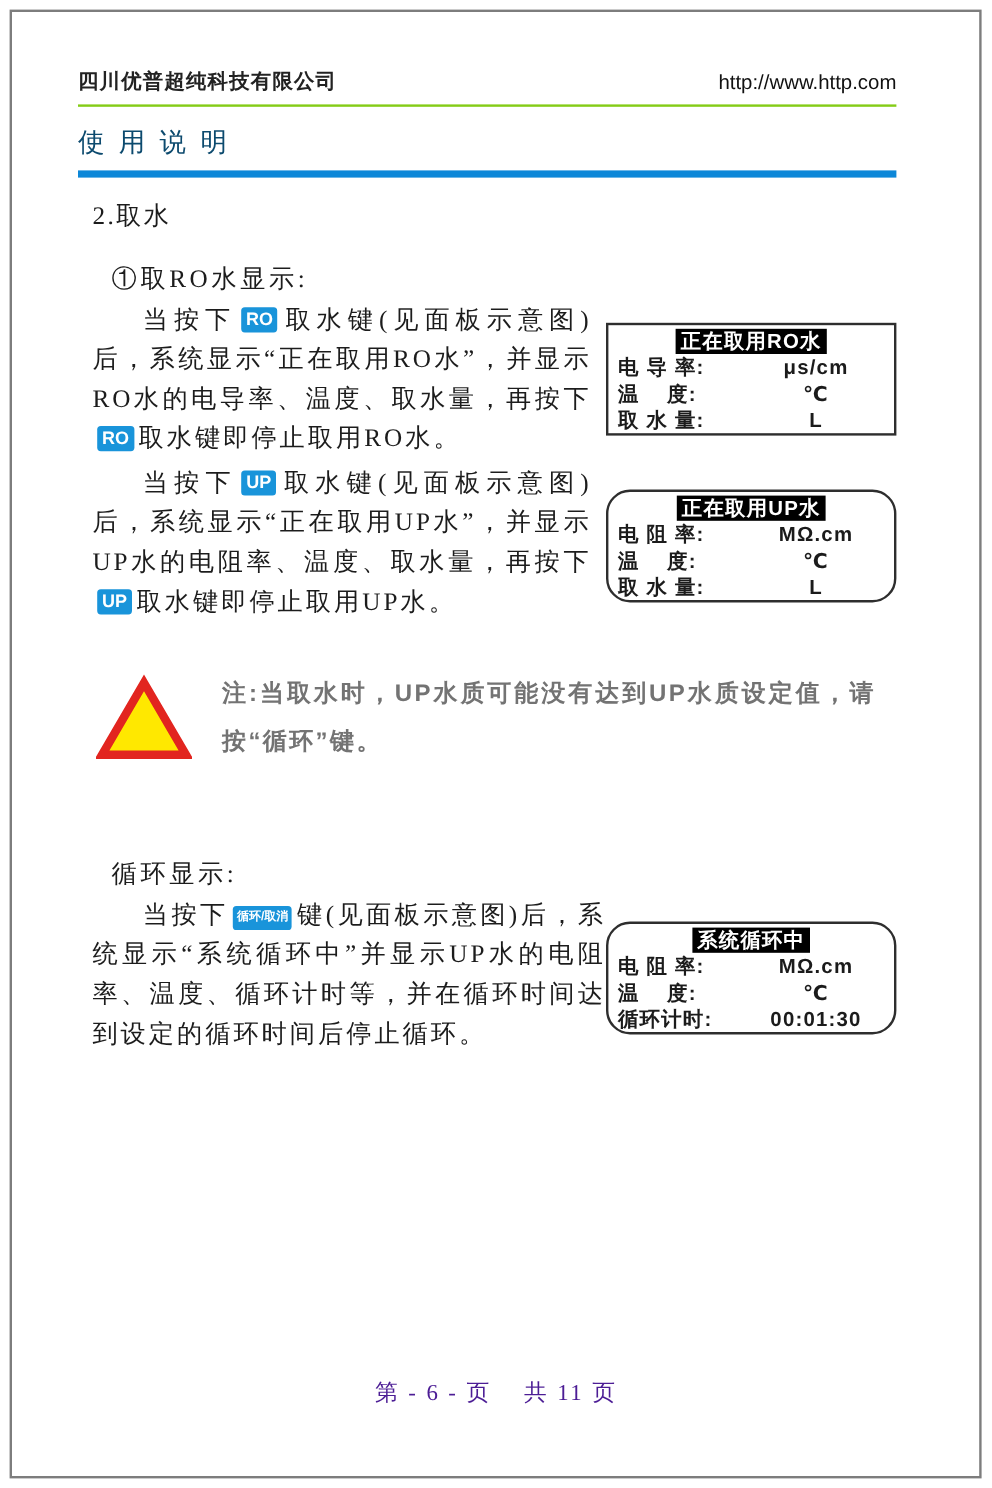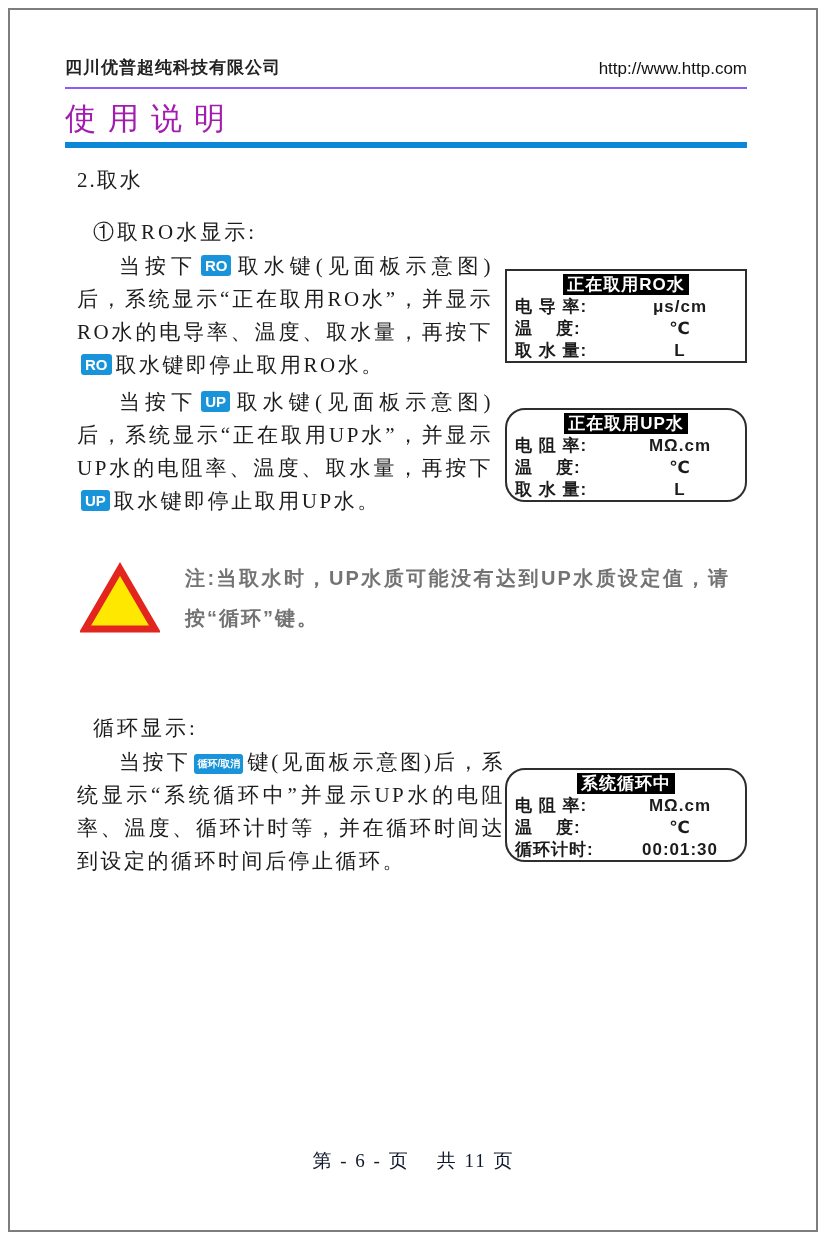--- a/index.html
+++ b/index.html
@@ -11,33 +11,33 @@
   .page-frame{
     position:absolute;left:8px;top:8px;right:9px;bottom:8px;
     border:2px solid #7d7d7d;pointer-events:none;
   }
   .content{
     position:absolute;left:65px;top:0;width:682px;
   }
   
   .header{
     display:flex;justify-content:space-between;align-items:flex-end;
-    padding-top:56px;border-bottom:2px solid #8b5cf6;padding-bottom:8px;
+    padding-top:56px;border-bottom:2px solid #84cc16;padding-bottom:8px;
   }
   .company{
     font-family:"Liberation Sans","DejaVu Sans",sans-serif;
     font-size:17px;font-weight:600;letter-spacing:1px;color:#222;
   }
   .url{
     font-family:"Liberation Sans","DejaVu Sans",sans-serif;
     font-size:17px;color:#111;
   }
   
   .page-title{
-    font-size:31px;letter-spacing:12px;color:#a21caf;
+    font-size:22px;letter-spacing:12px;color:#0c4a6e;
     margin-top:10px;line-height:40px;
   }
   .title-rule{height:6px;background:#0c87d8;margin-top:3px;}
   
   .section-heading{font-size:21px;letter-spacing:2px;margin-top:18px;padding-left:12px;}
   .sub-heading{font-size:21px;letter-spacing:3px;margin-top:24px;padding-left:28px;}
   .row{display:flex;align-items:center;margin-top:4px;}
   .text-col{
     width:428px;font-size:21px;line-height:33px;letter-spacing:2.5px;
     text-align:justify;text-justify:inter-character;padding-left:12px;
@@ -73,21 +73,21 @@
   .warning-triangle{width:80px;flex:0 0 80px;margin-top:2px;}
   .note-text{
     font-family:"Liberation Sans","DejaVu Sans",sans-serif;font-weight:bold;
     font-size:20px;line-height:40px;letter-spacing:2px;color:#737373;
     margin-left:25px;width:545px;text-align:justify;text-justify:inter-character;
   }
   .section3-gap{height:52px;}
   
   .footer{
     position:absolute;left:0;right:0;top:1148px;text-align:center;
-    font-size:19px;letter-spacing:2px;white-space:pre;color:#0f172a;
+    font-size:19px;letter-spacing:2px;white-space:pre;color:#4c1d95;
   }
 </style>
 </head>
 <body>
 
 <div class="page-frame"></div>
 
 <div class="content">
 
   <div class="header">

